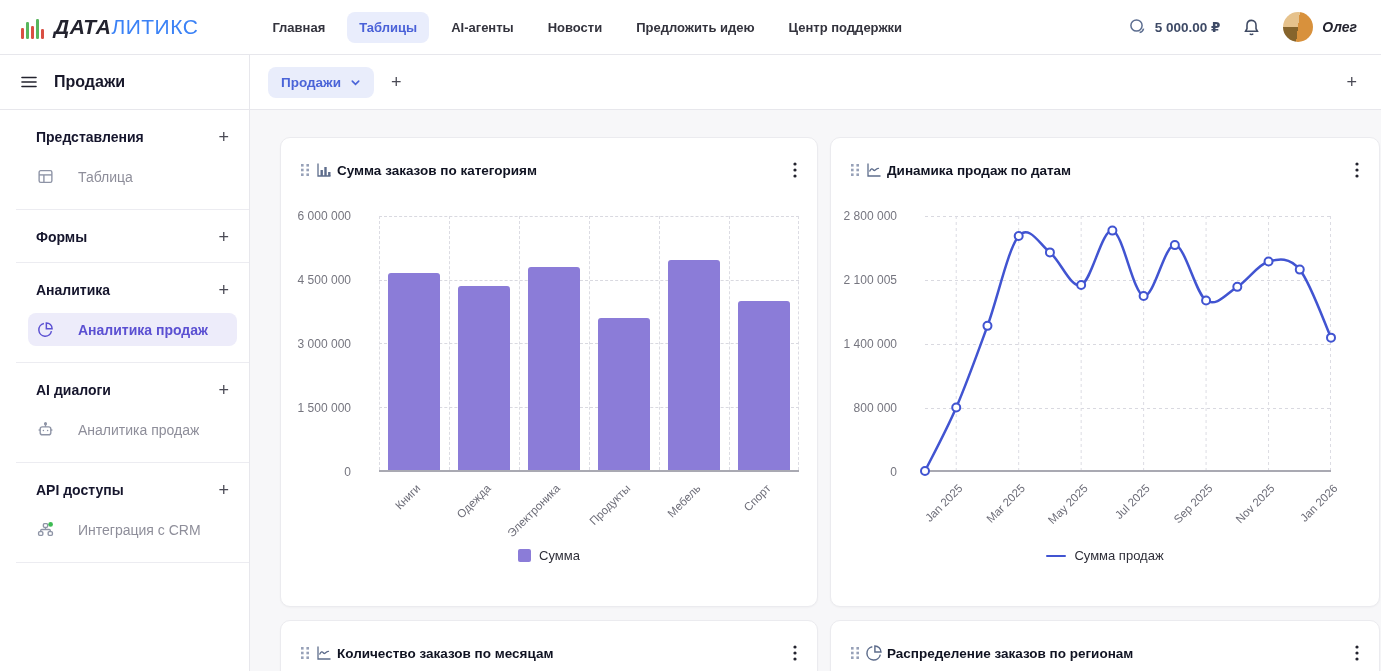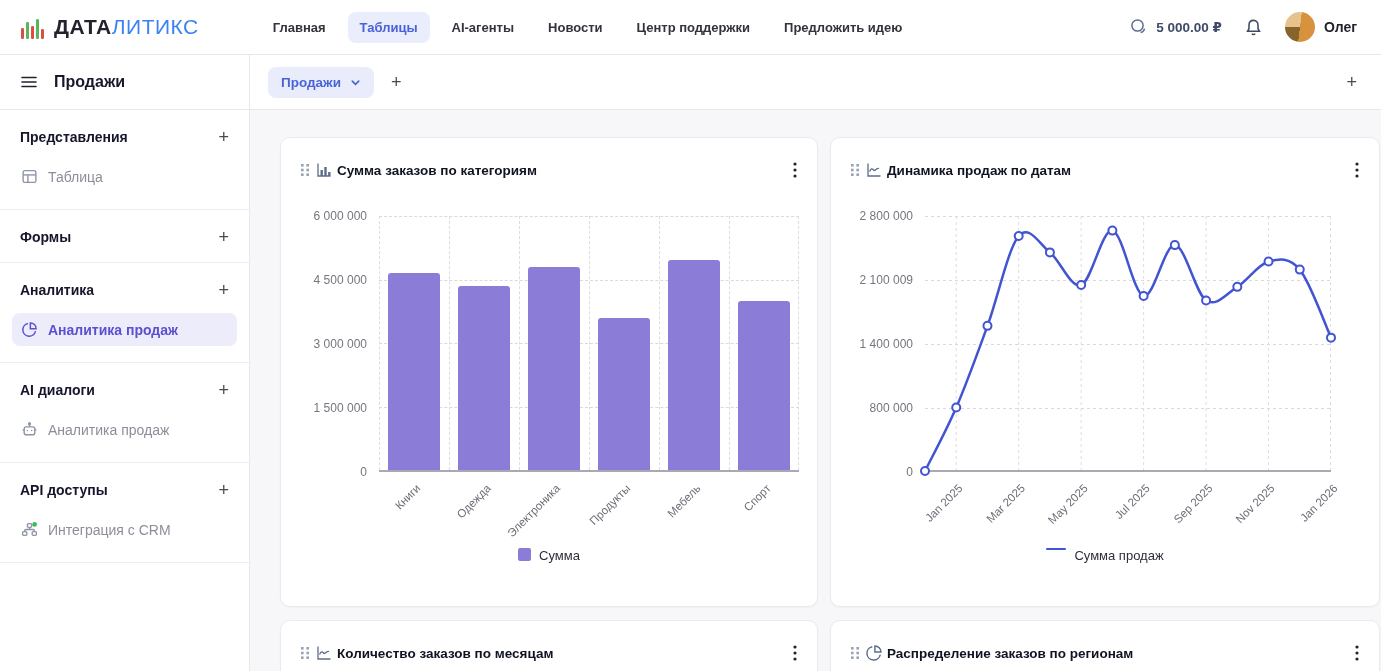--- a/index.html
+++ b/index.html
@@ -3,44 +3,44 @@
 <meta charset="utf-8">
 <style>
   * { margin:0; padding:0; box-sizing:border-box; }
   html,body { width:1381px; height:671px; overflow:hidden; background:#fff;
     font-family:"Liberation Sans","DejaVu Sans",sans-serif; color:#1c1c28; }
 
   
   .topbar { height:55px; display:flex; align-items:center; border-bottom:1px solid #e7e7ec; padding:0 24px 0 20px; background:#fff; }
   .logo { display:flex; align-items:center; gap:8px; cursor:pointer; }
   .logo-text { font-size:21px; letter-spacing:.5px; color:#23232e; }
-  .logo-text b { font-weight:bold; }
+  .logo-text b { font-weight:bold;font-style:italic; }
   .logo-text span.light { font-weight:400; color:#3b82f6; }
   .nav { display:flex; gap:10px; margin-left:62px; }
   .nav-item { font-size:13px; font-weight:600; color:#33333d; padding:8px 12px; border-radius:8px; cursor:pointer; white-space:nowrap; }
   .nav-item.active { background:#e9edfc; color:#4a61d8; }
   .top-right { margin-left:auto; display:flex; align-items:center; gap:22px; }
   .balance { display:flex; align-items:center; gap:7px; font-size:13.5px; font-weight:600; color:#3c4burr; color:#3e4a66; cursor:pointer; }
   .bell { cursor:pointer; display:flex; }
   .user { display:flex; align-items:center; gap:9px; cursor:pointer; }
   .avatar { width:30px; height:30px; border-radius:50%;
     background:conic-gradient(from -90deg,#e6c28c 0 27%,#d8913c 27% 77%,#86642c 77% 100%); }
-  .user-name { font-size:14px; font-weight:600; color:#23232e; }
+  .user-name { font-size:14px; font-weight:600; color:#23232e;font-style:italic; }
 
   
   .shell { display:flex; height:616px; }
   .sidebar { width:250px; border-right:1px solid #e7e7ec; background:#fff; flex-shrink:0; }
   .sb-head { height:55px; display:flex; align-items:center; gap:16px; padding:0 20px; border-bottom:1px solid #e7e7ec; }
   .sb-title { font-size:16px; font-weight:bold; color:#18182a; }
   .burger { cursor:pointer; display:flex; }
-  .sb-section { padding:16px 0 14px; border-bottom:1px solid #ececf1; }
+  .sb-section { padding:16px 0 14px; border-bottom:1px solid #ececf1;margin-left:16px; }
   .sb-sec-head { display:flex; align-items:center; justify-content:space-between; padding:2px 20px; }
   .sb-sec-title { font-size:14px; font-weight:bold; color:#15152c; }
   .plus-btn { font-size:18px; font-weight:400; color:#4a4a55; cursor:pointer; line-height:1; }
-  .sb-item { display:flex; align-items:center; gap:10px; margin:12px 12px 2px; padding:8px 9px; border-radius:8px; font-size:14px; color:#8e8e9a; cursor:pointer; }
+  .sb-item { display:flex; align-items:center; gap:24px; margin:12px 12px 2px; padding:8px 9px; border-radius:8px; font-size:14px; color:#8e8e9a; cursor:pointer; }
   .sb-item .sb-ico { display:flex; flex-shrink:0; }
   .sb-item.active { background:#edecfa; color:#5b50d2; font-weight:600; }
   .sb-item-label { white-space:nowrap; overflow:hidden; text-overflow:ellipsis; }
 
   .main { flex:1; display:flex; flex-direction:column; min-width:0; }
   .tabbar { height:55px; background:#fff; border-bottom:1px solid #e7e7ec; display:flex; align-items:center; padding:0 24px 0 18px; }
   .tab-pill { display:flex; align-items:center; gap:9px; background:#e9edfb; color:#4a64d8; font-size:13.5px; font-weight:600; border-radius:8px; padding:8px 13px; cursor:pointer; }
   .tab-plus { margin-left:17px; }
   .tab-plus-right { margin-left:auto; }
 
@@ -51,28 +51,28 @@
   .card.short { height:260px; }
   .card-head { display:flex; align-items:center; gap:4px; padding-top:22px; }
   .card-title { font-size:13.5px; font-weight:bold; color:#101322; }
   .kebab { margin-left:auto; cursor:pointer; display:flex; padding:2px; }
   .drag-handle { cursor:grab; display:flex; }
   .card-ico { display:flex; }
 
   
   .chart-wrap { display:flex; margin-top:36px; }
   .y-axis { width:80px; position:relative; height:256px; flex-shrink:0; }
-  .ytick { position:absolute; right:12px; transform:translateY(-50%); font-size:12px; color:#75757f; white-space:nowrap; }
+  .ytick { position:absolute; right:28px; transform:translateY(-50%); font-size:12px; color:#75757f; white-space:nowrap; }
   .plot { position:relative; flex:1; height:256px; border-bottom:2px solid #a9a9b2; }
   .hgrid { position:absolute; left:0; right:0; border-top:1px dashed #d9d9e0; }
   .vgrid { position:absolute; top:0; bottom:0; width:0; border-left:1px dashed #dcdce3; }
   .bar { position:absolute; bottom:0; width:52px; background:#8b7cd8; border-radius:3px 3px 0 0; transform:translateX(-50%); }
   .x-labels { position:relative; height:64px; margin-left:80px; }
   .xlab { position:absolute; top:10px; white-space:nowrap; font-size:11.5px; color:#6d6d78; transform-origin:100% 0; transform:rotate(-45deg); }
-  .legend { display:flex; justify-content:center; align-items:flex-start; gap:8px; margin-top:12px; font-size:13px; color:#2e2e38; }
+  .legend { display:flex; justify-content:center; align-items:center; gap:8px; margin-top:12px; font-size:13px; color:#2e2e38; }
   .legend-swatch { width:13px; height:13px; border-radius:2px; background:#8b7cd8; }
   .legend-line { width:20px; height:0; border-top:2.5px solid #4154d1; border-radius:2px; }
   .line-plot-svg { overflow:visible; display:block; }
   .chart-wrap.line .plot { border-bottom:none; }
 </style>
 </head>
 <body>
 
 <header class="topbar">
   <div class="logo">
@@ -86,22 +86,22 @@
       </svg>
     </span>
     <span class="logo-text"><b>ДАТА</b><span class="light">ЛИТИКС</span></span>
   </div>
 
   <nav class="nav">
     <span class="nav-item">Главная</span>
     <span class="nav-item active">Таблицы</span>
     <span class="nav-item">AI-агенты</span>
     <span class="nav-item">Новости</span>
+    <span class="nav-item">Предложить идею</span>
     <span class="nav-item">Центр поддержки</span>
-    <span class="nav-item">Предложить идею</span>
   </nav>
 
   <div class="top-right">
     <div class="balance">
       <span style="display:flex">
         <svg width="19" height="19" viewBox="0 0 19 19" fill="none" stroke="#5d6e90" stroke-width="1.5">
           <circle cx="7.5" cy="7.5" r="5.6"></circle>
           <path d="M14.6 10.6 a5.6 5.6 0 0 1 -4 4"></path>
         </svg>
       </span>
@@ -326,21 +326,21 @@
               <svg width="4" height="16" viewBox="0 0 4 16" fill="#23232e">
                   <circle cx="2" cy="2" r="1.6"></circle>
                   <circle cx="2" cy="8" r="1.6"></circle>
                   <circle cx="2" cy="14" r="1.6"></circle>
                 </svg>
             </span>
           </div>
           <div class="chart-wrap line" id="line-chart">
             <div class="y-axis" style="width:76px">
                 <span class="ytick" style="top: 0%;">2 800 000</span>
-                <span class="ytick" style="top: 25%;">2 100 009</span>
+                <span class="ytick" style="top: 25%;">2 100 005</span>
                 <span class="ytick" style="top: 50%; text-align: right;">1 400 000</span>
                 <span class="ytick" style="top: 75%;">800 000</span>
                 <span class="ytick" style="top: 100%;">0</span>
               </div>
             <div class="plot" style="margin-right:30px">
                 <svg width="406" height="256" class="line-plot-svg">
                   <line x1="0" y1="0.5" x2="406" y2="0.5" stroke="#d9d9e0" stroke-width="1" stroke-dasharray="3 3"></line>
                   <line x1="0" y1="64.5" x2="406" y2="64.5" stroke="#d9d9e0" stroke-width="1" stroke-dasharray="3 3"></line>
                   <line x1="0" y1="128.5" x2="406" y2="128.5" stroke="#d9d9e0" stroke-width="1" stroke-dasharray="3 3"></line>
                   <line x1="0" y1="192.5" x2="406" y2="192.5" stroke="#d9d9e0" stroke-width="1" stroke-dasharray="3 3"></line>

